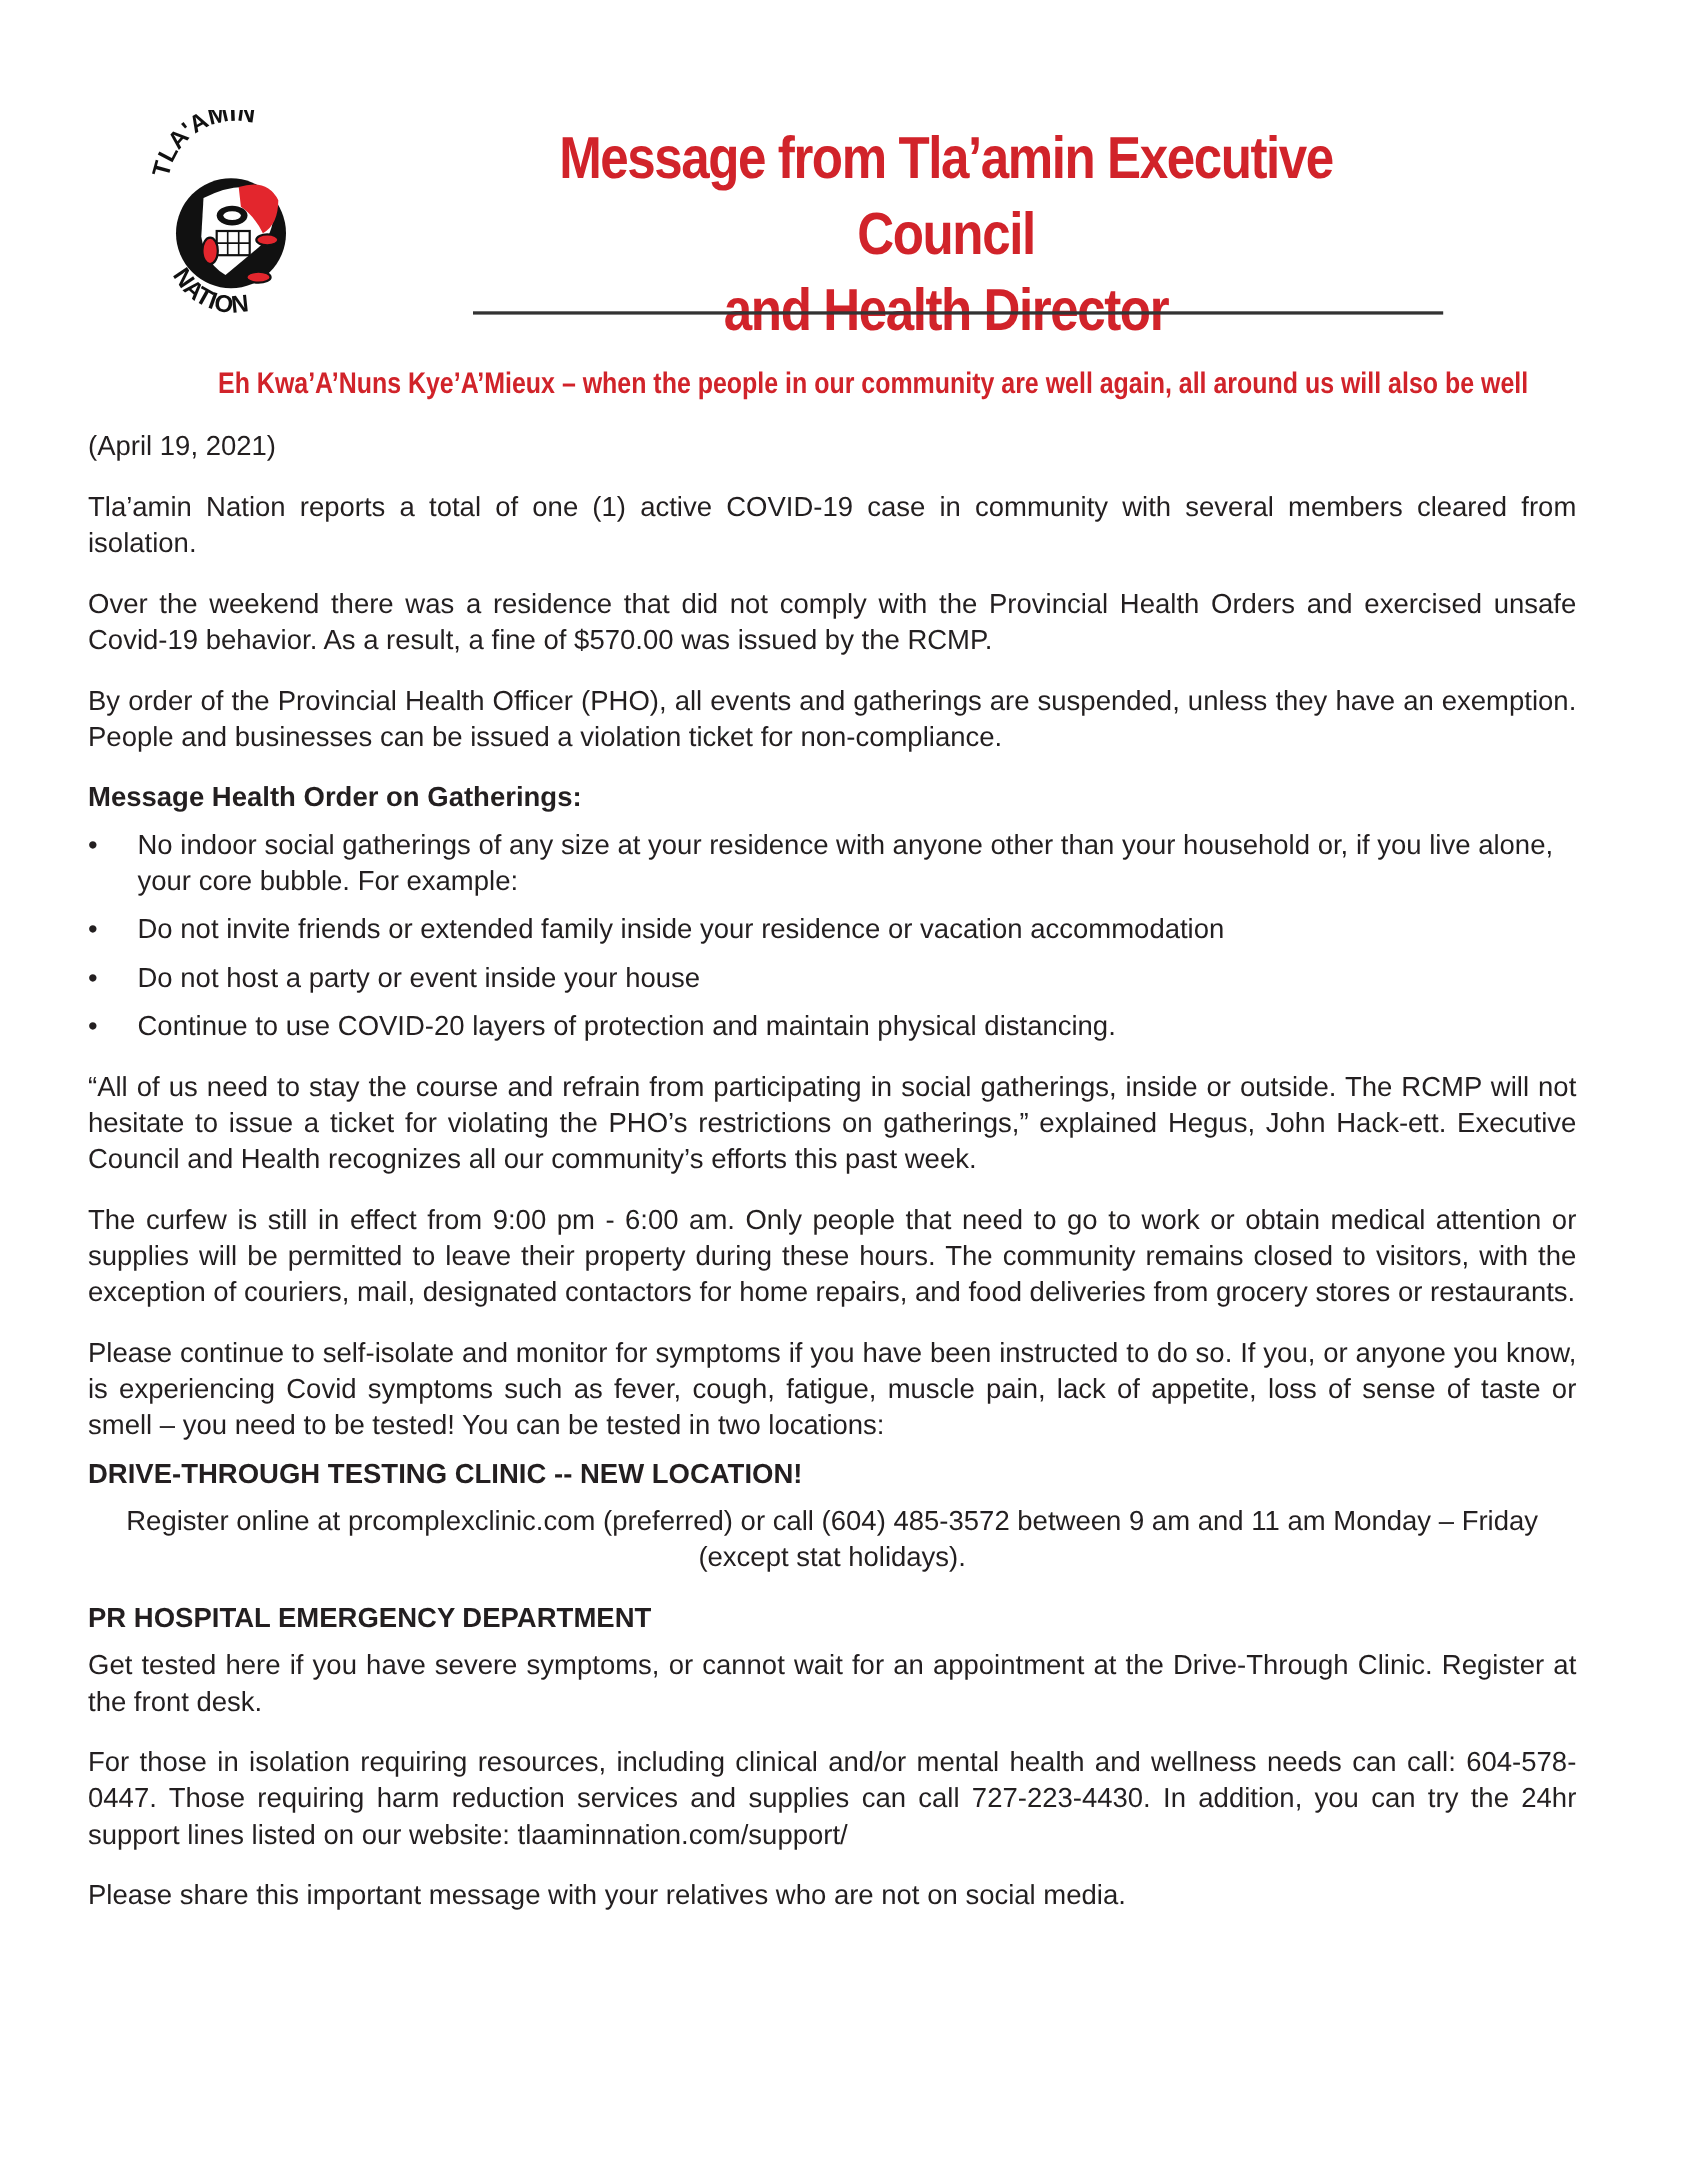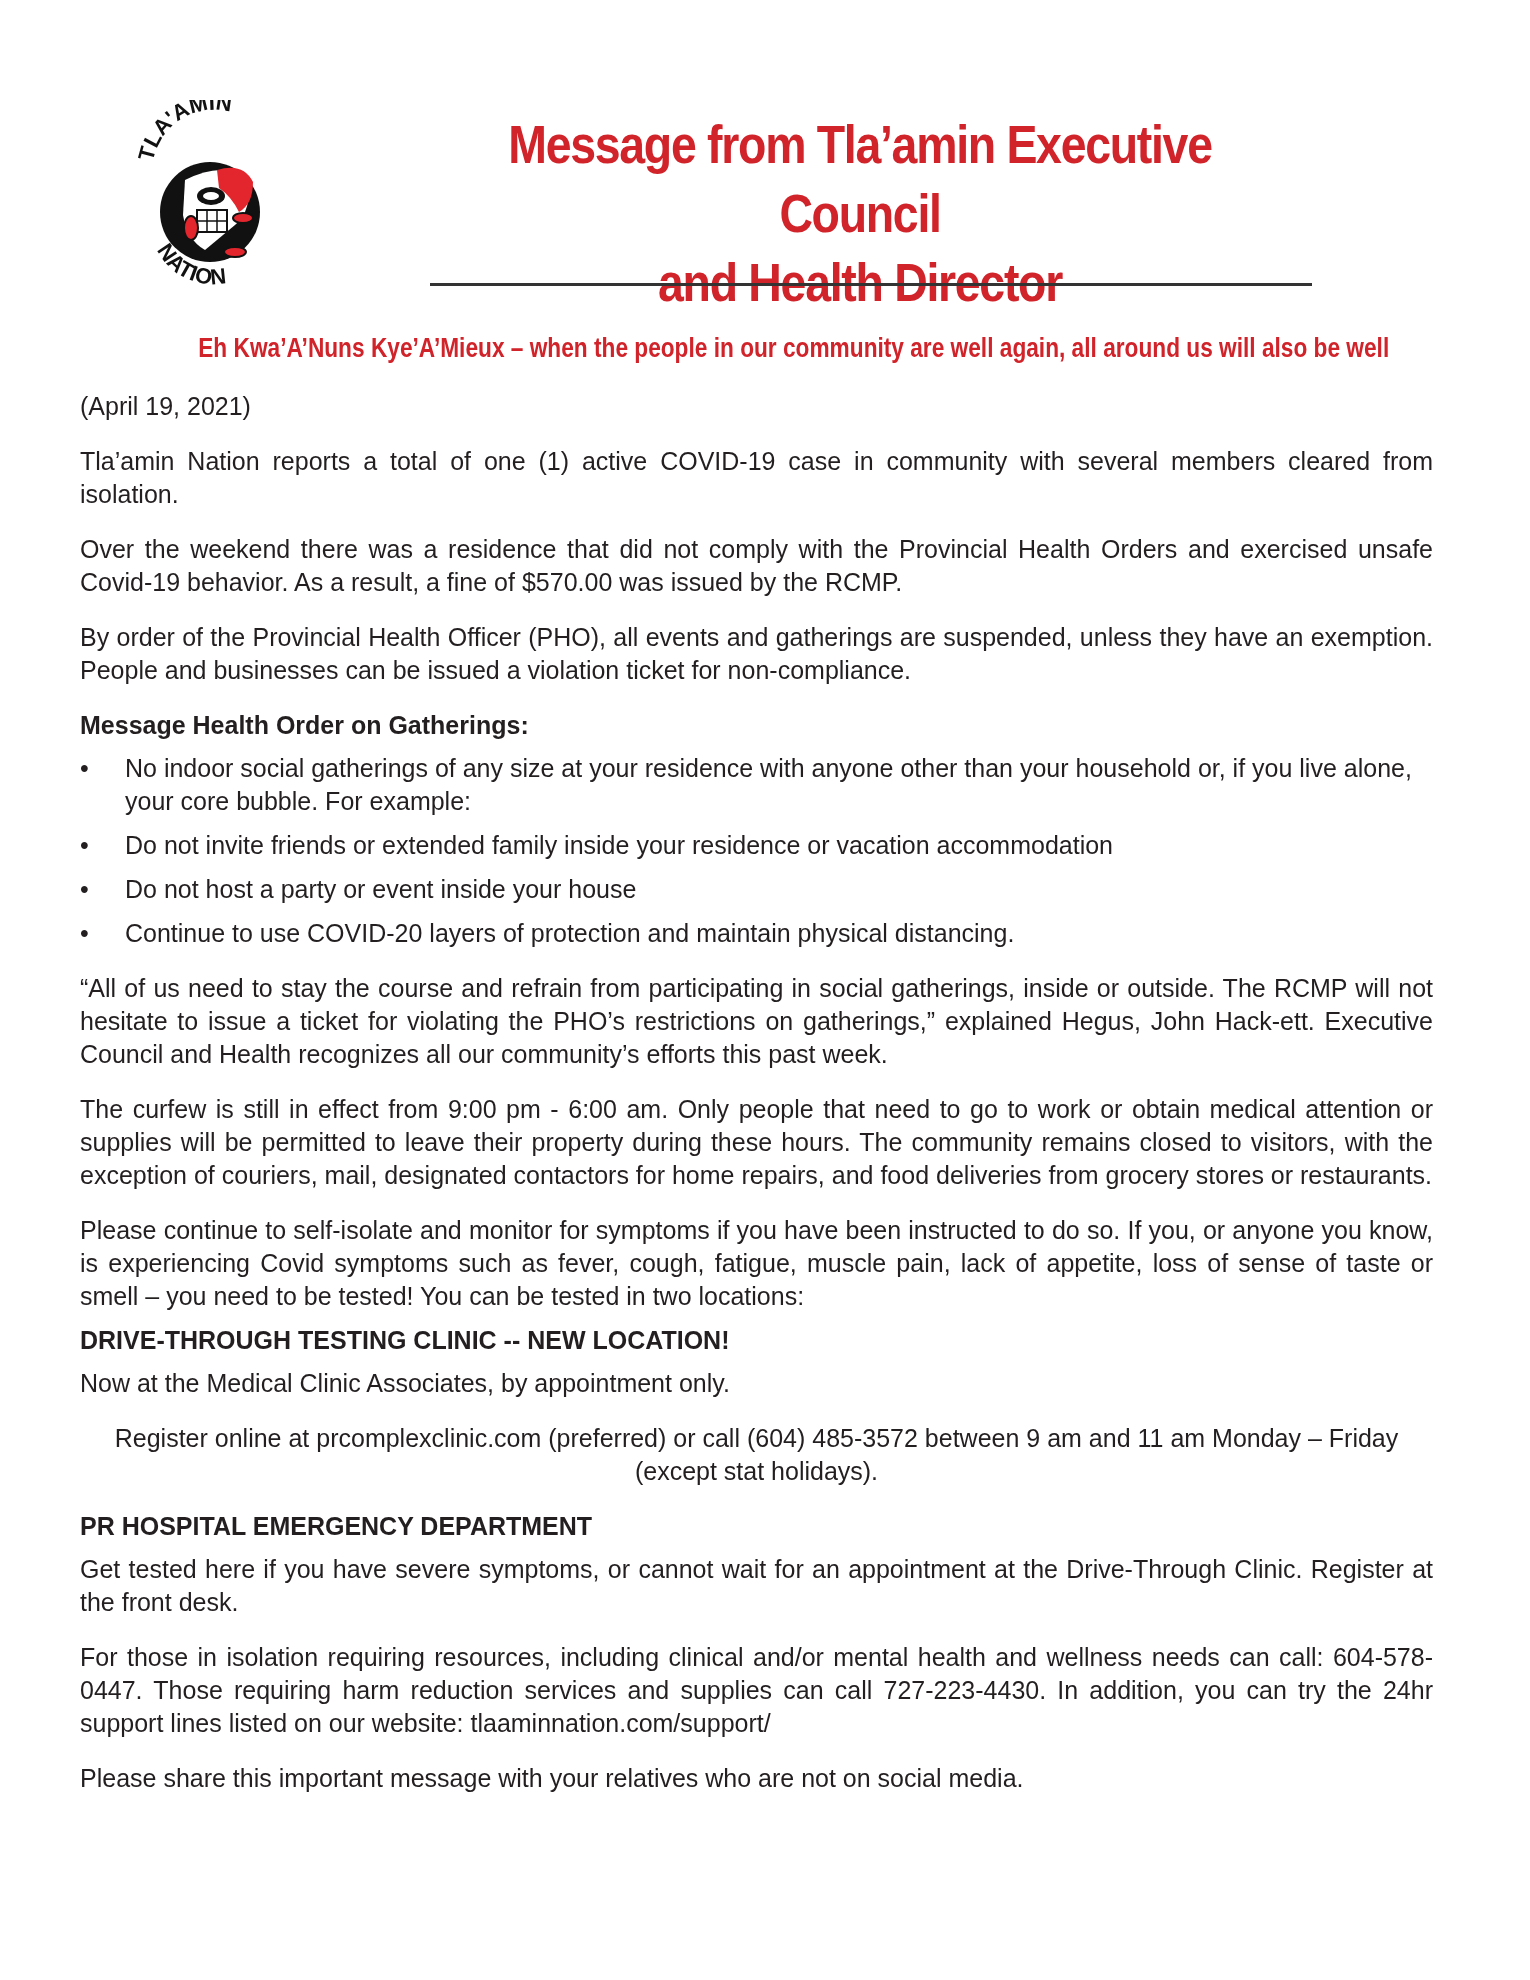--- a/index.html
+++ b/index.html
@@ -70,19 +70,18 @@
   <ul class="bullets">
     <li><span class="dot">•</span><span>No indoor social gatherings of any size at your residence with anyone other than your household or, if you live alone, your core bubble. For example:</span></li>
     <li><span class="dot">•</span><span>Do not invite friends or extended family inside your residence or vacation accommodation</span></li>
     <li><span class="dot">•</span><span>Do not host a party or event inside your house</span></li>
     <li><span class="dot">•</span><span>Continue to use COVID-20 layers of protection and maintain physical distancing.</span></li>
   </ul>
   <p>“All of us need to stay the course and refrain from participating in social gatherings, inside or outside. The RCMP will not hesitate to issue a ticket for violating the PHO’s restrictions on gatherings,” explained Hegus, John Hack-ett. Executive Council and Health recognizes all our community’s efforts this past week.</p>
   <p>The curfew is still in effect from 9:00 pm - 6:00 am. Only people that need to go to work or obtain medical attention or supplies will be permitted to leave their property during these hours. The community remains closed to visitors, with the exception of couriers, mail, designated contactors for home repairs, and food deliveries from grocery stores or restaurants.</p>
   <p class="tight">Please continue to self-isolate and monitor for symptoms if you have been instructed to do so. If you, or anyone you know, is experiencing Covid symptoms such as fever, cough, fatigue, muscle pain, lack of appetite, loss of sense of taste or smell – you need to be tested! You can be tested in two locations:</p>
   <p class="h">DRIVE-THROUGH TESTING CLINIC -- NEW LOCATION!</p>
-  <p>Now at the Medical Clinic Associates, by appointment only.</p>
   <p style="text-align:center">Register online at prcomplexclinic.com (preferred) or call (604) 485-3572 between 9 am and 11 am Monday – Friday (except stat holidays).</p>
   <p class="h">PR HOSPITAL EMERGENCY DEPARTMENT</p>
   <p>Get tested here if you have severe symptoms, or cannot wait for an appointment at the Drive-Through Clinic. Register at the front desk.</p>
   <p>For those in isolation requiring resources, including clinical and/or mental health and wellness needs can call: 604-578-0447. Those requiring harm reduction services and supplies can call 727-223-4430. In addition, you can try the 24hr support lines listed on our website: tlaaminnation.com/support/</p>
   <p>Please share this important message with your relatives who are not on social media.</p>
 </div>
 
 </body></html>

